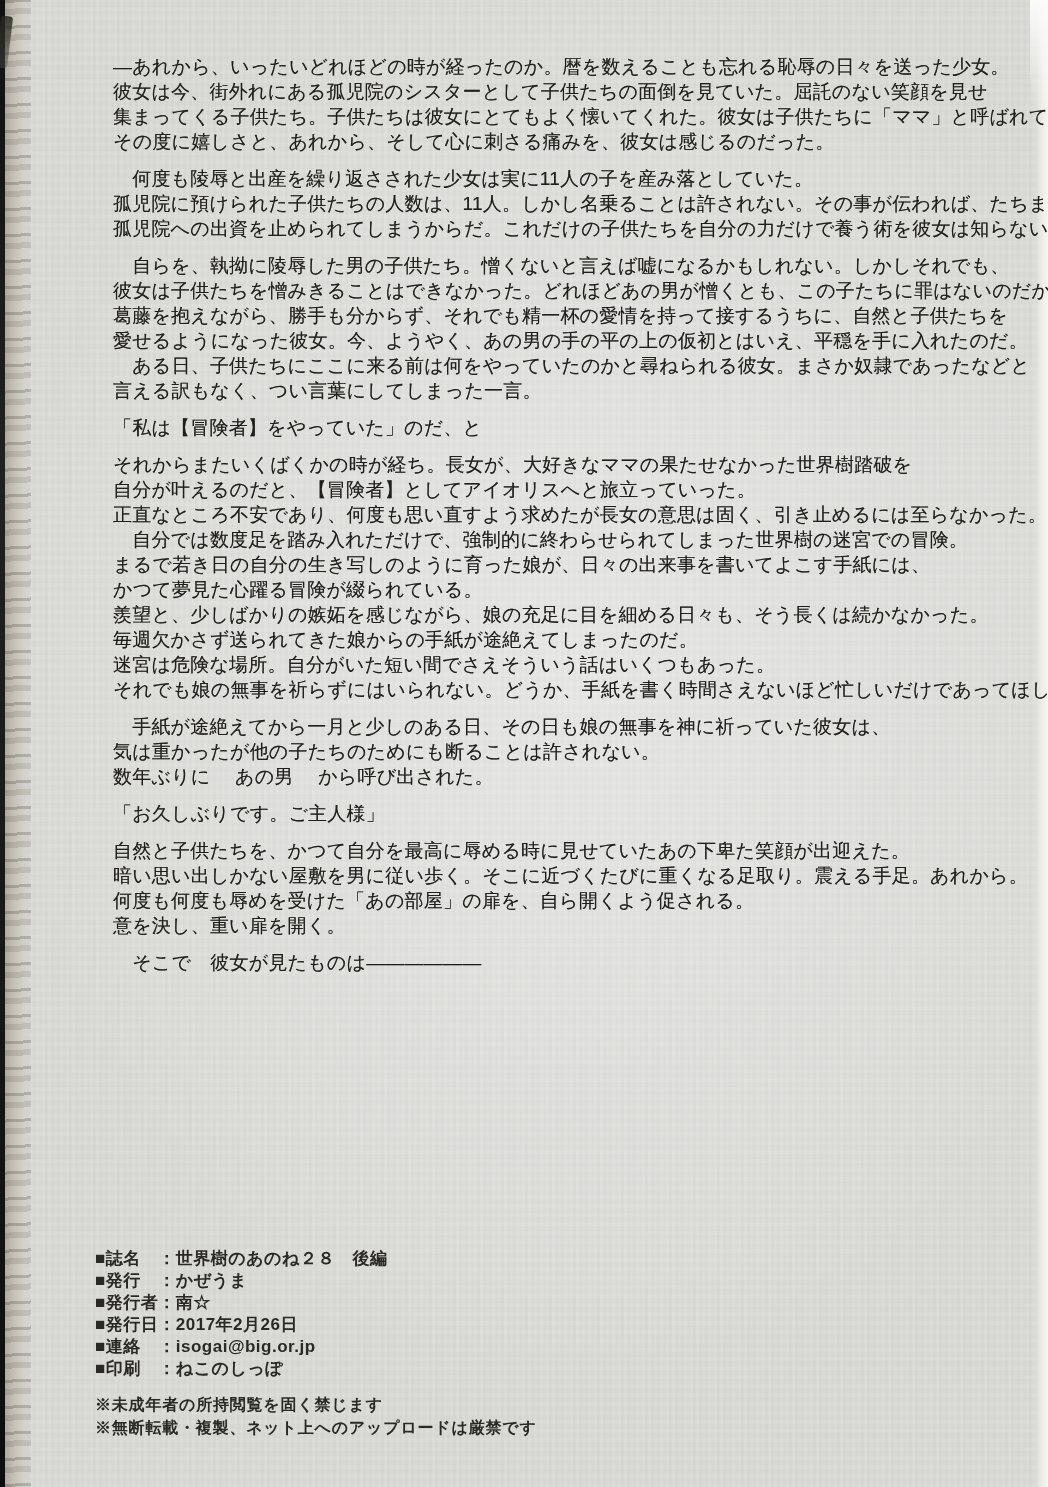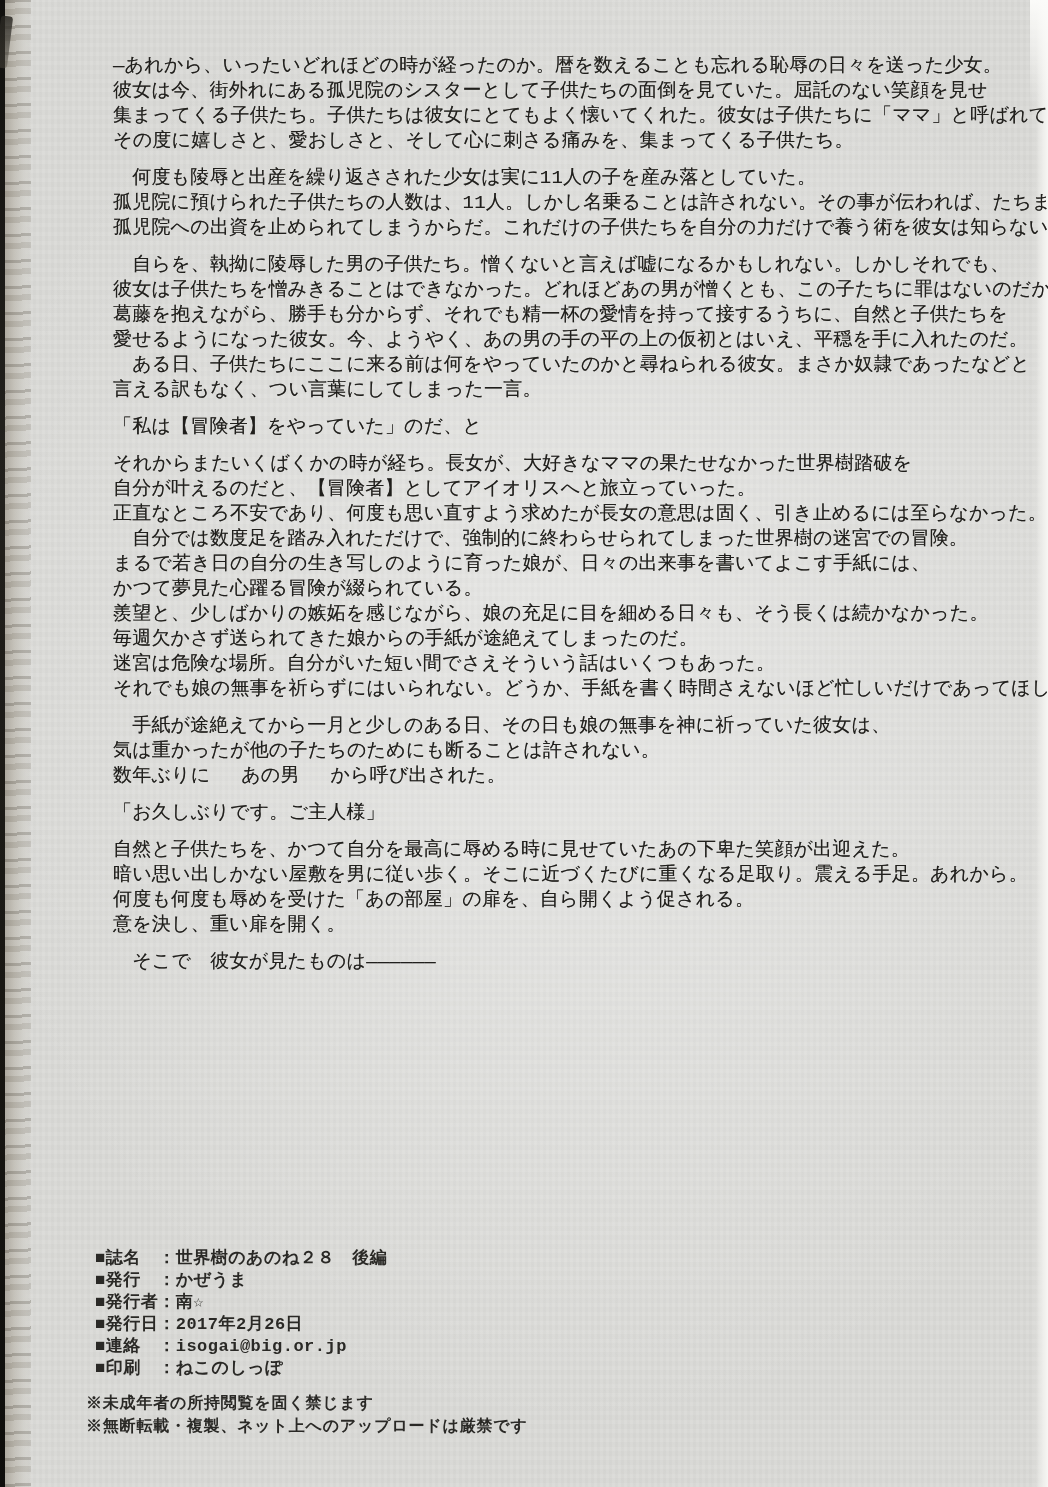--- a/index.html
+++ b/index.html
@@ -11,21 +11,21 @@
     position: relative;
     width: 1048px;
     height: 1487px;
     margin: 0 auto;
     background:
       radial-gradient(ellipse 900px 1100px at 55% 45%, rgba(255,255,255,0.35), rgba(255,255,255,0) 70%),
       repeating-linear-gradient(90deg, rgba(255,255,255,0.030) 0 3px, rgba(60,60,55,0.018) 3px 6px),
       repeating-linear-gradient(0deg, rgba(255,255,255,0.018) 0 4px, rgba(70,70,64,0.014) 4px 9px),
       #dadad7;
     overflow: hidden;
-    font-family: Liberation Mono, monospace;
+    font-family: Liberation Sans, sans-serif;
     color: #22211e;
   }
 
   
   .spine-black {
     position: absolute; left: 0; top: 0; width: 6px; height: 100%;
     background: linear-gradient(180deg, #11100e, #23211d 30%, #181612 70%, #0e0d0b);
   }
   .paper-rough-edge {
     position: absolute; left: 5px; top: 0; width: 26px; height: 100%;
@@ -74,21 +74,21 @@
     font-weight: 700;
     color: #2a2926;
     letter-spacing: 0.5px;
   }
   .colophon-row { height: 22px; line-height: 22px; white-space: pre; }
   .colophon-label { display: inline; margin-top: 33px; }
   .colophon-value { display: inline; }
 
   
   #notices {
-    position: absolute; left: 86px; top: 1393px;
+    position: absolute; left: 95px; top: 1393px;
     font-size: 16px;
     font-weight: 700;
     color: #2a2926;
     letter-spacing: 0.8px;
   }
   .notice-line { height: 23px; line-height: 23px; white-space: pre; }
 </style>
 </head>
 <body>
 
@@ -97,21 +97,21 @@
   <div class="spine-black"></div>
   <div class="paper-rough-edge"></div>
   <div class="corner-mark"></div>
   <div class="edge-right"></div>
   <div class="edge-right-top"></div>
 
   <div id="story">
       <div class="text-line">―あれから、いったいどれほどの時が経ったのか。暦を数えることも忘れる恥辱の日々を送った少女。</div>
       <div class="text-line">彼女は今、街外れにある孤児院のシスターとして子供たちの面倒を見ていた。屈託のない笑顔を見せ</div>
       <div class="text-line">集まってくる子供たち。子供たちは彼女にとてもよく懐いてくれた。彼女は子供たちに「ママ」と呼ばれていた。</div>
-      <div class="text-line">その度に嬉しさと、愛おしさと、そして心に刺さる痛みを、集まってくる子供たち。</div>
+      <div class="text-line">その度に嬉しさと、あれから、そして心に刺さる痛みを、彼女は感じるのだった。</div>
       <div class="text-line blank"></div>
       <div class="text-line">　何度も陵辱と出産を繰り返さされた少女は実に11人の子を産み落としていた。</div>
       <div class="text-line">孤児院に預けられた子供たちの人数は、11人。しかし名乗ることは許されない。その事が伝われば、たちまち</div>
       <div class="text-line">孤児院への出資を止められてしまうからだ。これだけの子供たちを自分の力だけで養う術を彼女は知らない。</div>
       <div class="text-line blank"></div>
       <div class="text-line">　自らを、執拗に陵辱した男の子供たち。憎くないと言えば嘘になるかもしれない。しかしそれでも、</div>
       <div class="text-line">彼女は子供たちを憎みきることはできなかった。どれほどあの男が憎くとも、この子たちに罪はないのだから。</div>
       <div class="text-line">葛藤を抱えながら、勝手も分からず、それでも精一杯の愛情を持って接するうちに、自然と子供たちを</div>
       <div class="text-line">愛せるようになった彼女。今、ようやく、あの男の手の平の上の仮初とはいえ、平穏を手に入れたのだ。</div>
       <div class="text-line">　ある日、子供たちにここに来る前は何をやっていたのかと尋ねられる彼女。まさか奴隷であったなどと</div>

